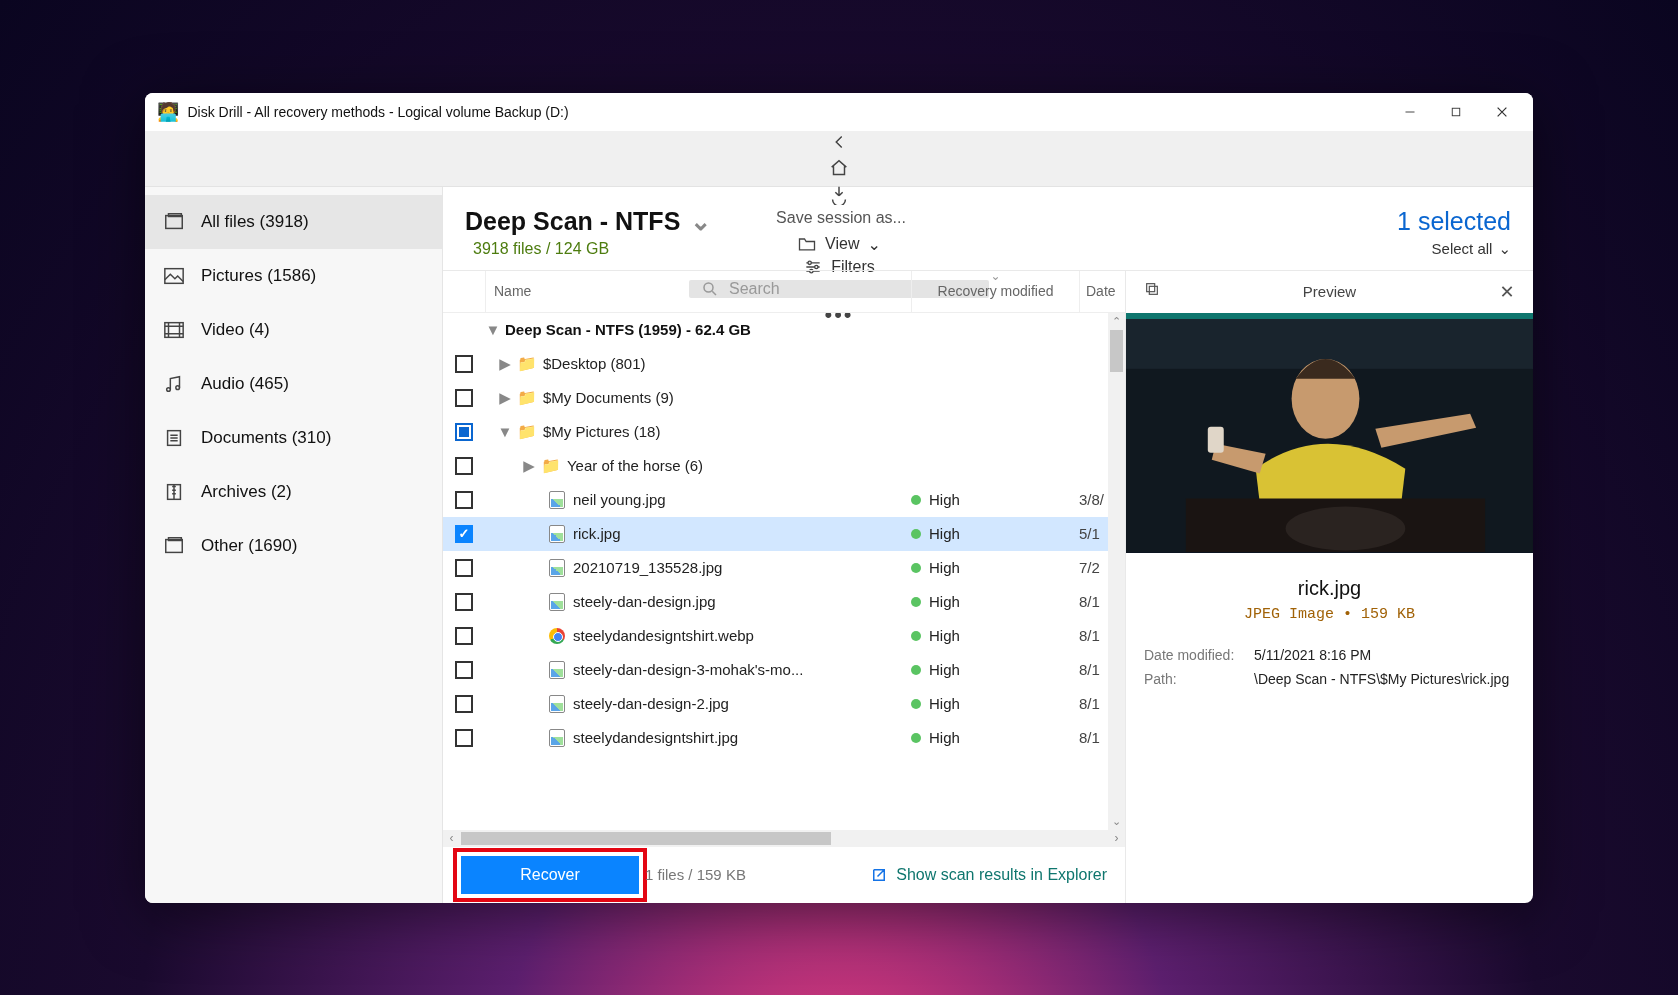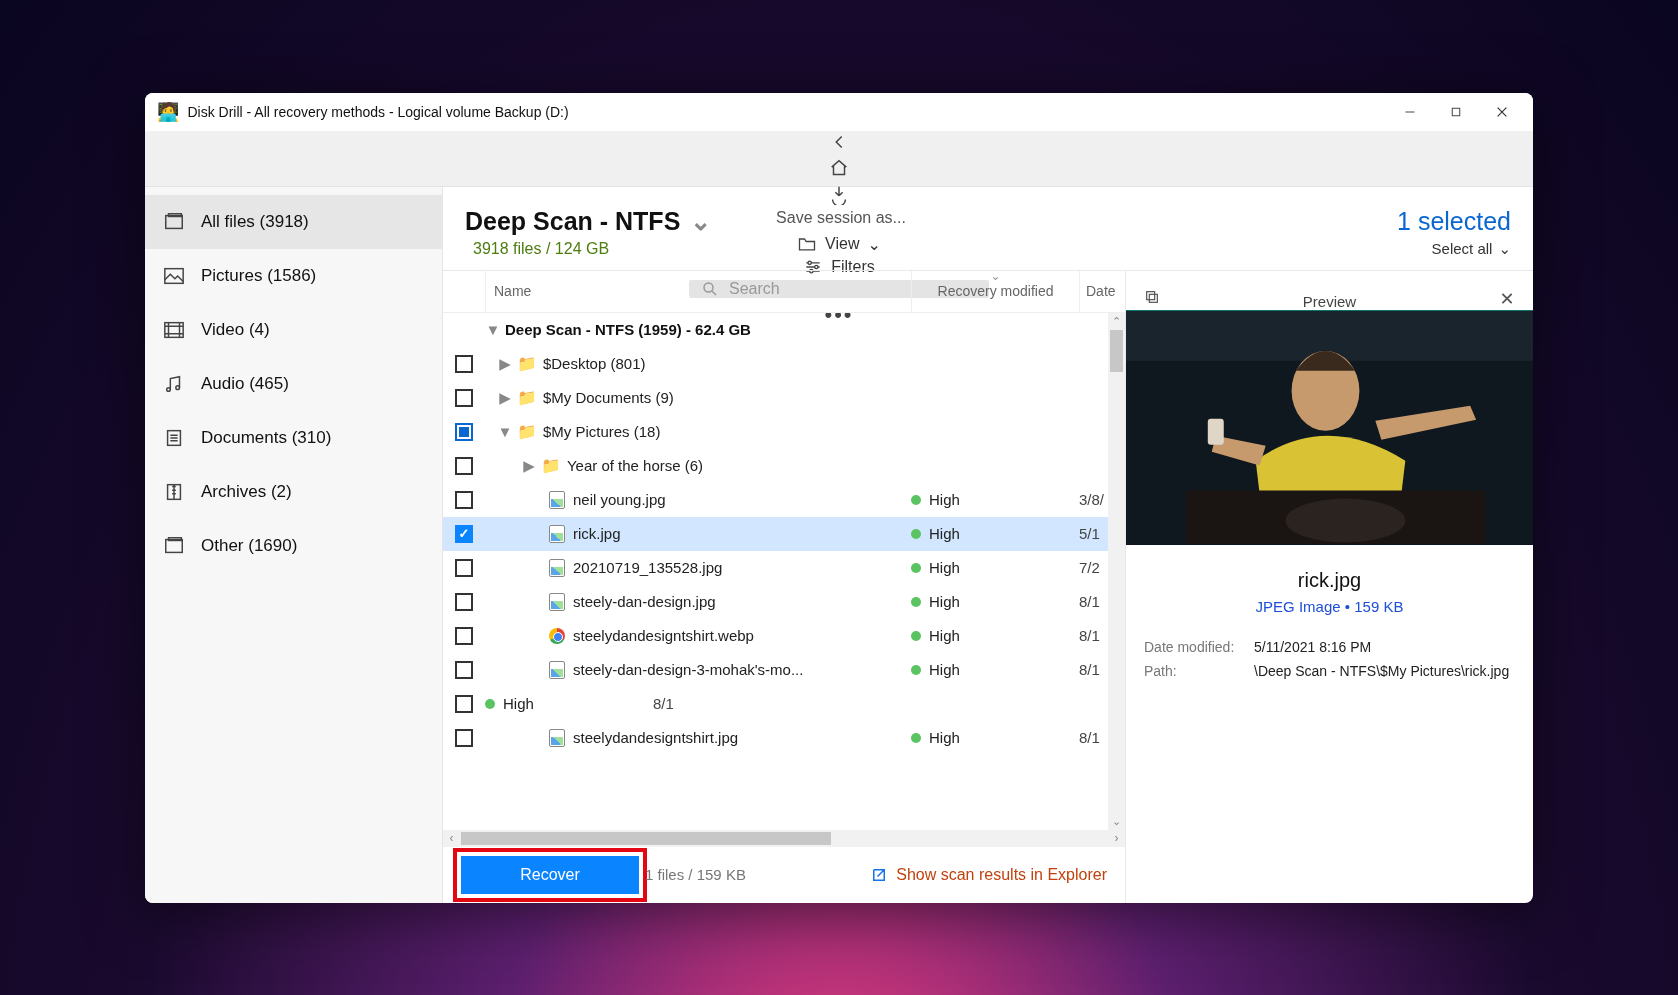--- a/index.html
+++ b/index.html
@@ -144,37 +144,37 @@
 .footer {
   height: 56px; display: flex; align-items: center; padding: 0 18px; gap: 6px;
 }
 .recover-btn {
   width: 178px; height: 38px; background: #0a84ff; color: #fff; font-size: 16px;
   display: flex; align-items: center; justify-content: center; cursor: pointer;
   outline: 4px solid #e30613; outline-offset: 4px;
 }
 .footer .info { color: #777; font-size: 15px; }
 .footer .spacer { flex: 1; }
-.footer .link { color: #c2410c; font-size: 16px; display: flex; align-items: flex-end; gap: 8px; cursor: pointer; }
+.footer .link { color: #0f766e; font-size: 16px; display: flex; align-items: flex-end; gap: 8px; cursor: pointer; }
 
 .preview {
   width: 408px; border-left: 1px solid #e9e9e9; display: flex; flex-direction: column;
 }
 .prev-head {
-  height: 40px; display: flex; align-items: flex-end; padding: 0 14px; border-bottom: 1px solid #0f766e;
+  height: 48px; display: flex; align-items: center; padding: 0 14px; border-bottom: 6px solid #0f766e;
 }
 .prev-head .phtitle { flex: 1; text-align: center; font-size: 15px; color: #444; }
 .prev-head .phbtn { cursor: pointer; color: #555; font-size: 18px; width: 24px; text-align: center; }
 .prev-img {
   height: 234px; background: #0c1420; position: relative; overflow: hidden;
 }
 .prev-img .scene { position: absolute; inset: 0; }
 .prev-info { padding: 24px 16px; text-align: center; }
 .prev-info .fn { font-size: 20px; color: #111; margin-bottom: 6px; }
-.prev-info .meta { font-size: 15px; color: #1d4ed8; }
+.prev-info .meta { font-size: 15px; color: #a16207; font-family: Liberation Mono, monospace; }
 .prev-kv { padding: 0 18px; font-size: 14px; }
 .prev-kv .kv { display: flex; margin-bottom: 8px; }
 .prev-kv .k { width: 110px; color: #777; }
 .prev-kv .v { flex: 1; color: #222; }
 </style>
 </head>
 <body>
 
 <div class="window">
 
@@ -462,20 +462,26 @@
                     <span>steely-dan-design-3-mohak's-mo...</span>
                   </div>
                   <div class="rec-cell">
                     <span class="dot-green"></span>
                     <span>High</span>
                   </div>
                   <div class="date-cell">8/1</div>
                 </div>
                 <div class="row">
                   <div class="chk"></div>
+                  <div class="name-cell">
+                    <span class="tree-pad" style="width: 36px;"></span>
+                    <span style="width: 28px; display: inline-block;"></span>
+                    <span class="file-icon img"></span>
+                    <span>steely-dan-design-2.jpg</span>
+                  </div>
                   <div class="rec-cell">
                     <span class="dot-green"></span>
                     <span>High</span>
                   </div>
                   <div class="date-cell">8/1</div>
                 </div>
                 <div class="row">
                   <div class="chk"></div>
                   <div class="name-cell">
                     <span class="tree-pad" style="width: 36px;"></span>

